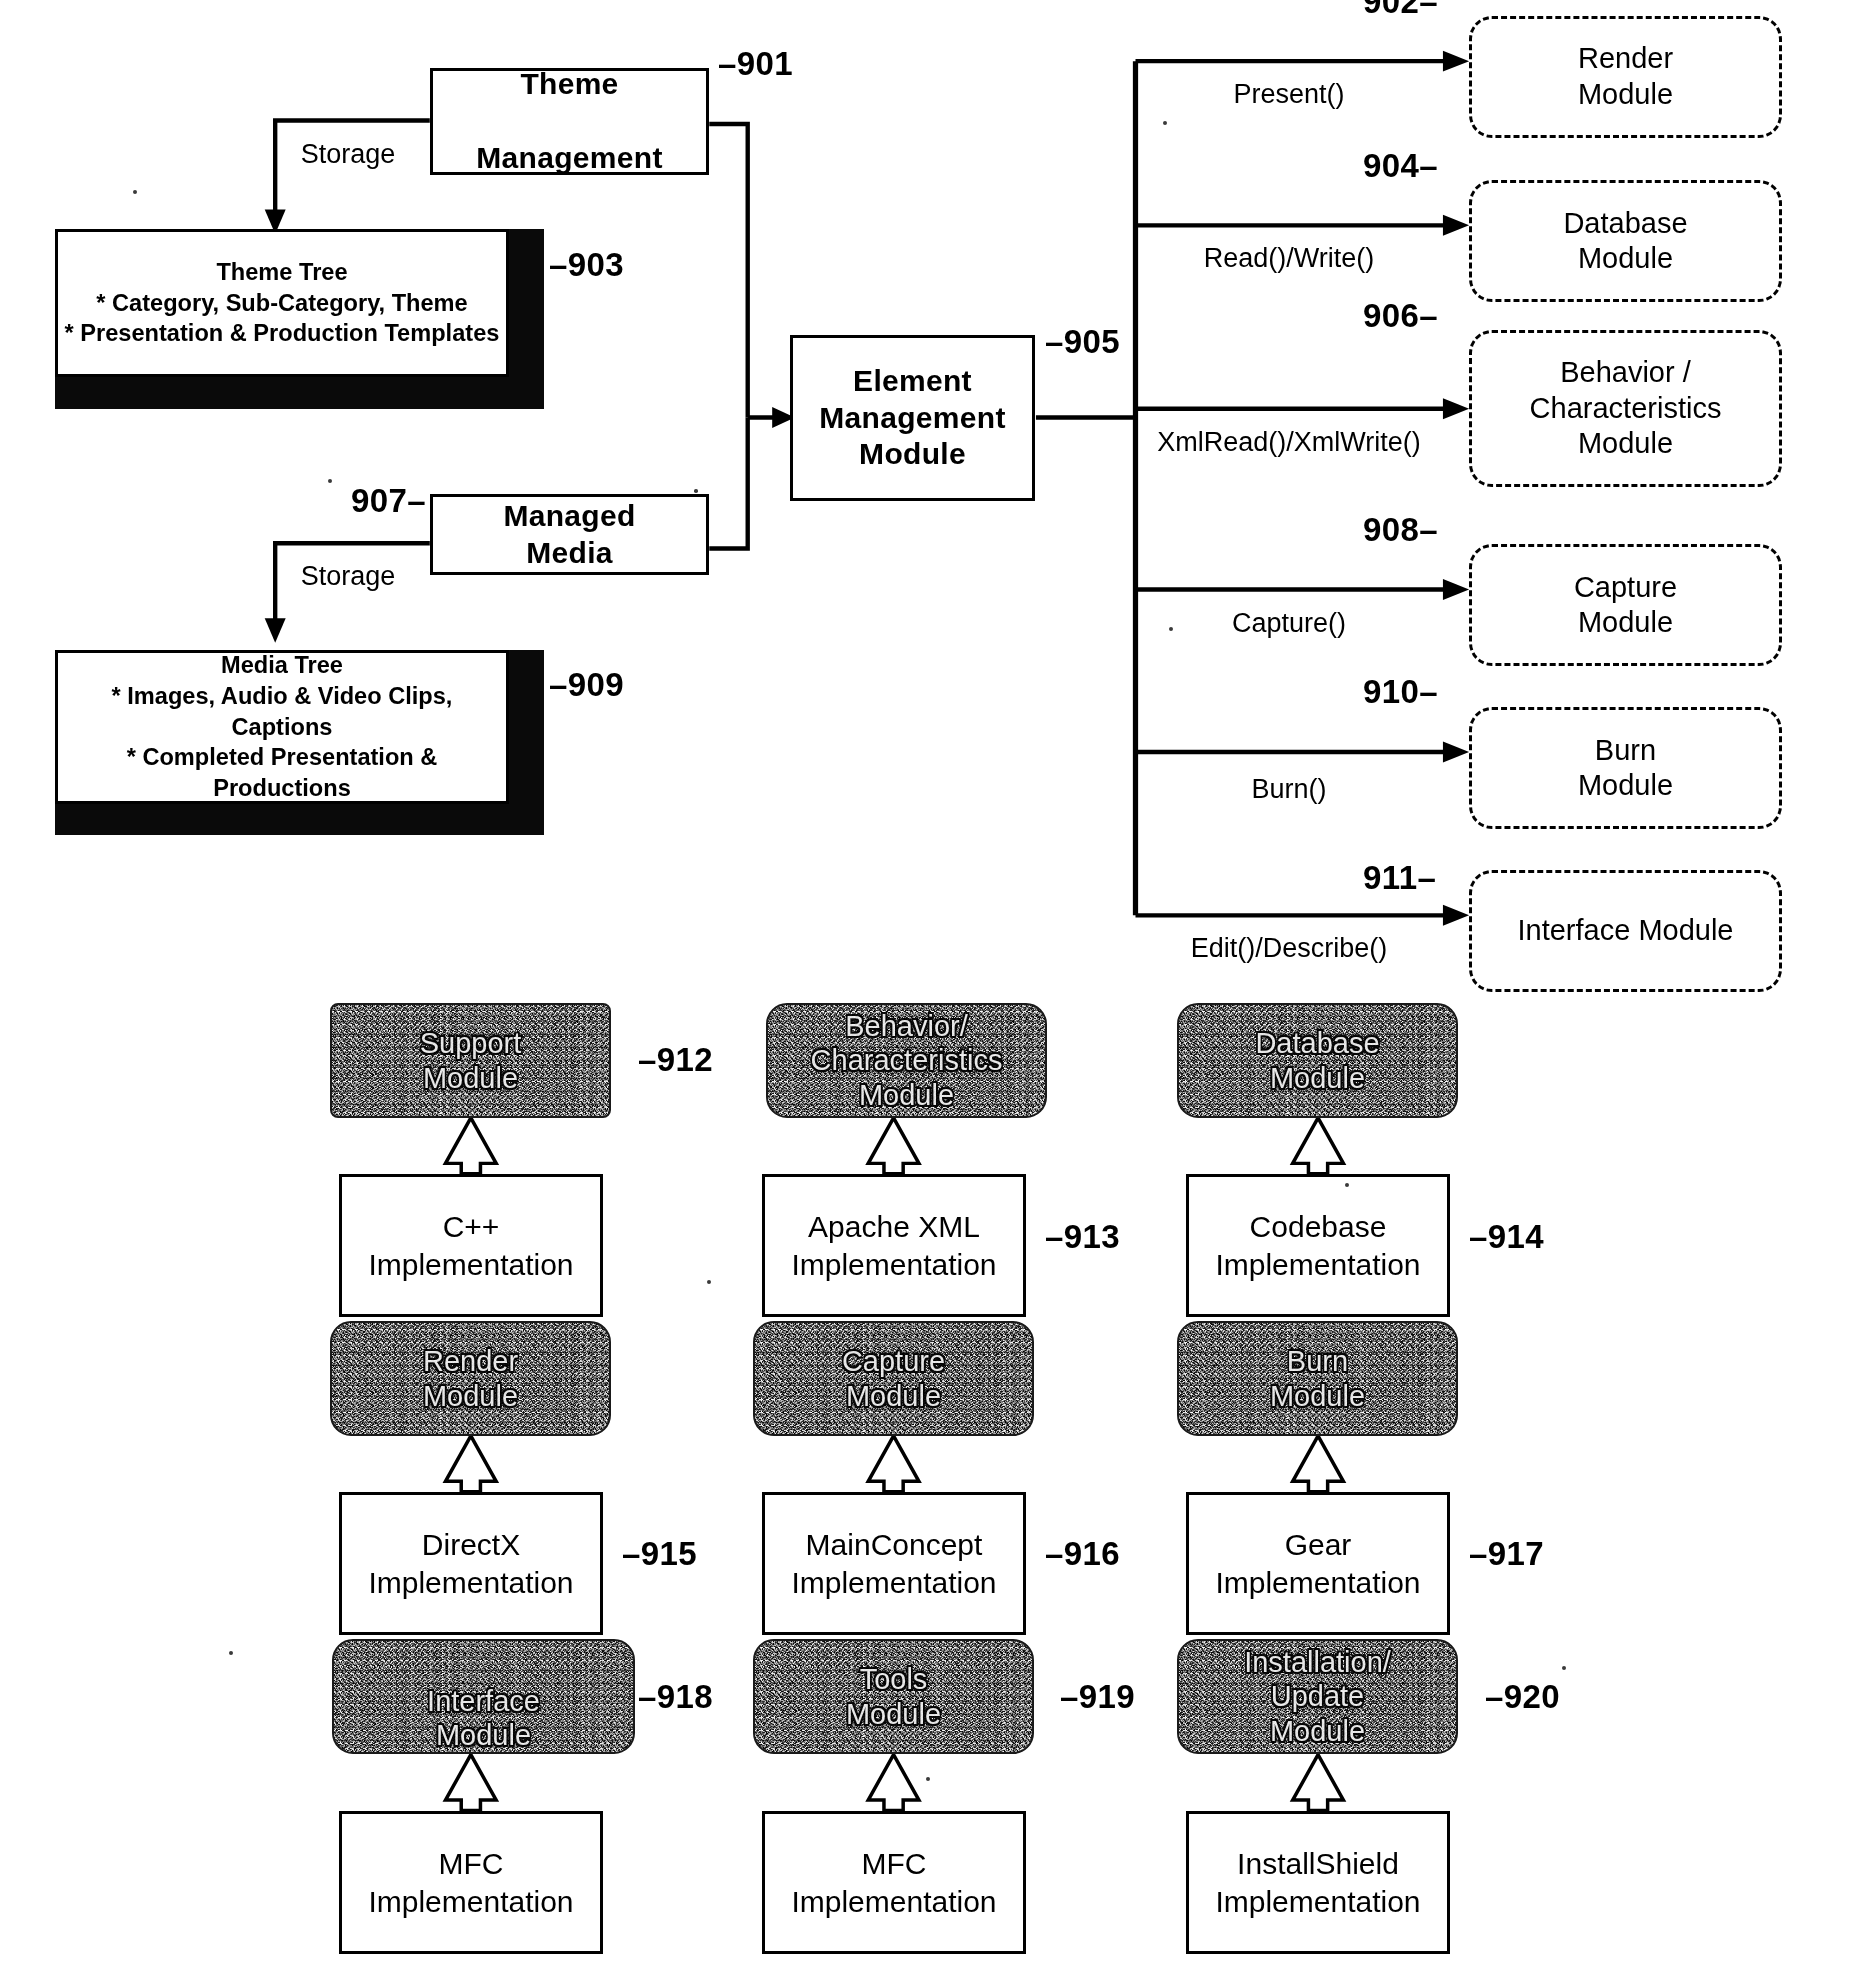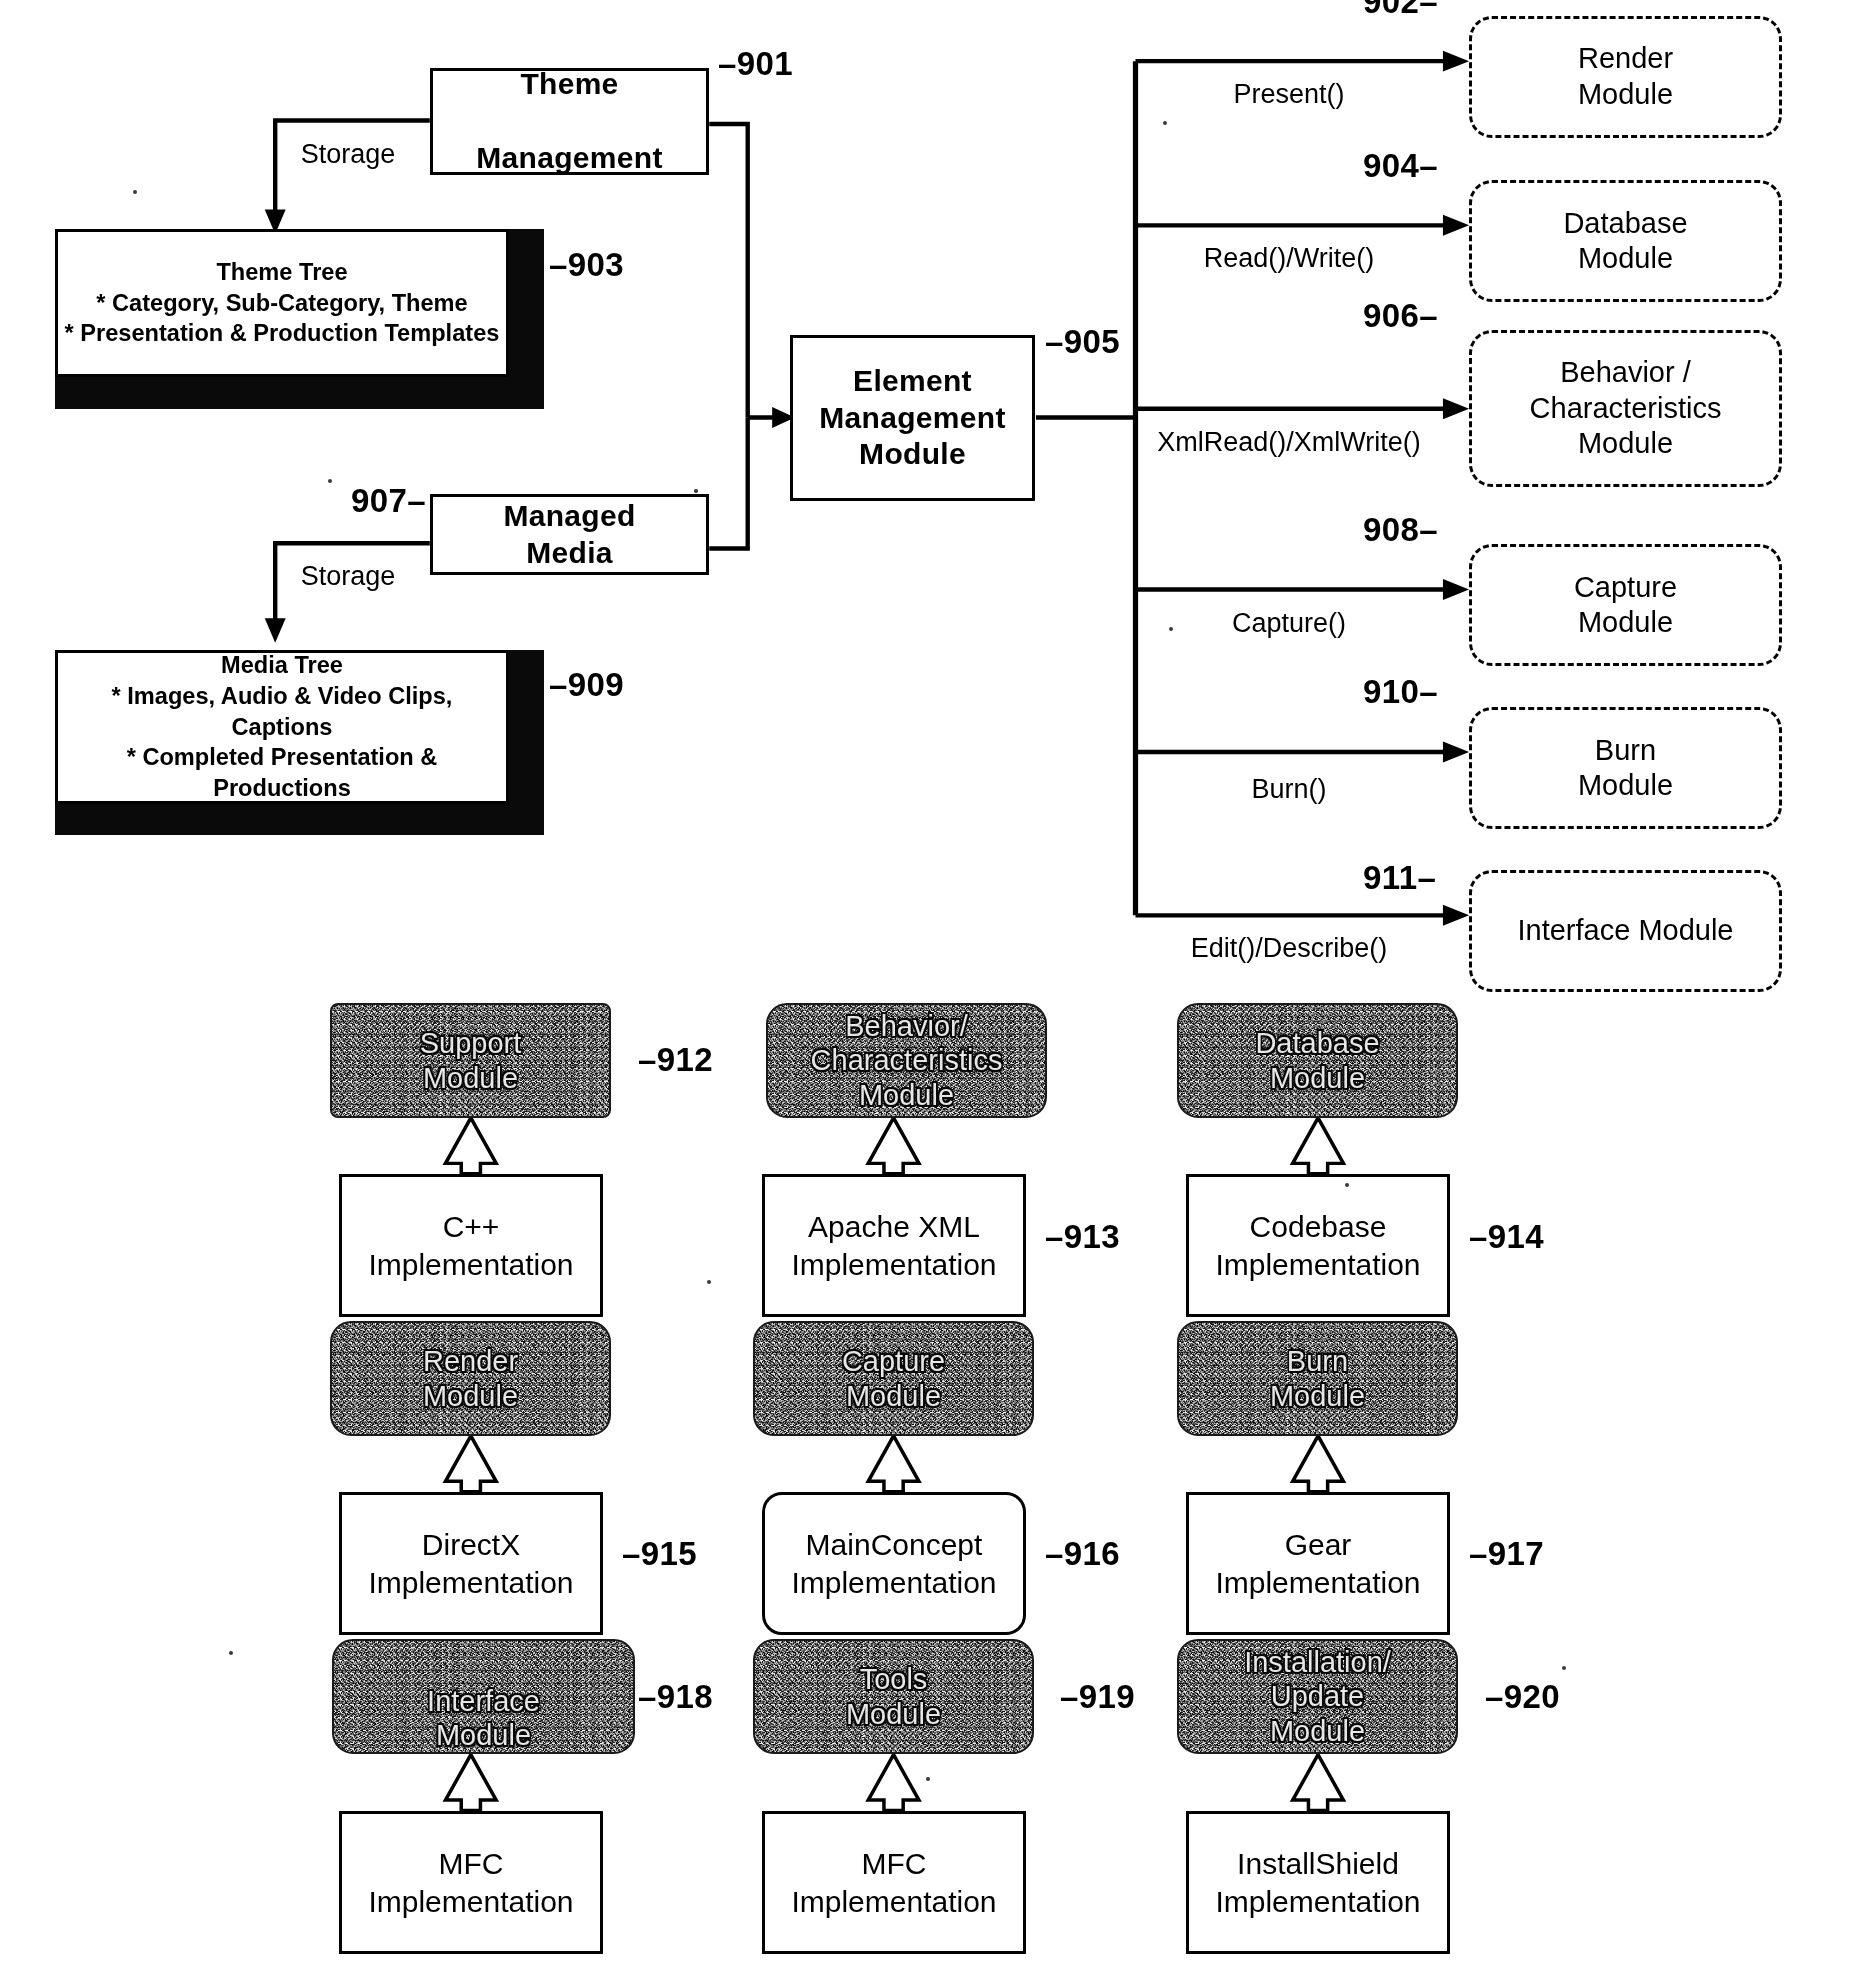--- a/index.html
+++ b/index.html
@@ -350,21 +350,21 @@
         <span>DirectX</span>
         <span>Implementation</span>
       </div>
       <div class="ref" style="left: 622px; top: 1535px;">–915</div>
       <div class="noisy" style="left: 753px; top: 1321px; width: 281px; height: 115px;">
         <div class="noisy-txt">
           <div>Capture</div>
           <div>Module</div>
         </div>
       </div>
-      <div class="impl" style="left: 762px; top: 1492px; width: 264px; height: 143px; border-radius: 20px;">
+      <div class="impl" style="left: 762px; top: 1492px; width: 264px; height: 143px;">
         <span>MainConcept</span>
         <span>Implementation</span>
       </div>
       <div class="ref" style="left: 1045px; top: 1535px;">–916</div>
       <div class="noisy" style="left: 1177px; top: 1321px; width: 281px; height: 115px;">
         <div class="noisy-txt">
           <div>Burn</div>
           <div>Module</div>
         </div>
       </div>

